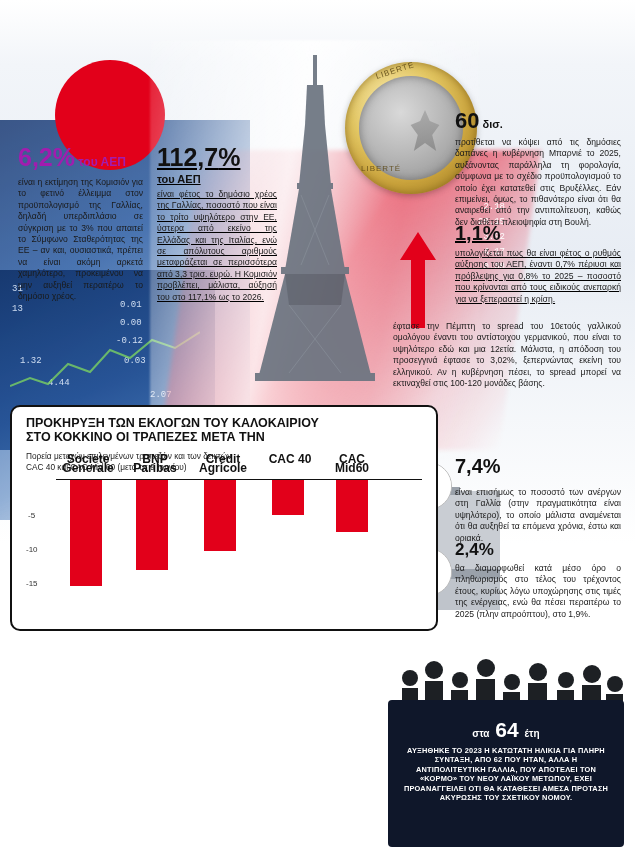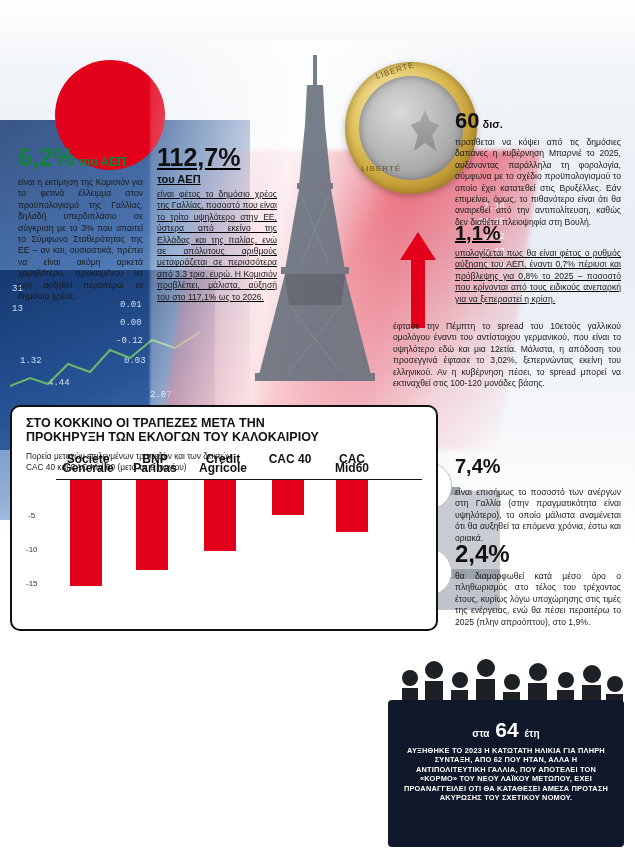--- a/index.html
+++ b/index.html
@@ -78,21 +78,21 @@
     background:linear-gradient(160deg,#12346b 0%, #1f4d92 60%, #3c6fb2 100%);
     opacity:.9;
   }
   .stockpanel .num{position:absolute;color:#d8e4f5;font-size:9px;font-family:"Liberation Mono", monospace;}
   .greenline{position:absolute;left:20px;top:330px;width:170px;height:60px;}
 
   .priceticks{position:absolute;left:395px;top:200px;width:110px;height:120px;color:#fff;font-size:9px;font-family:"Liberation Mono", monospace;line-height:15px;text-align:right;}
   .body{font-size:8.6px;line-height:11.4px;color:#1a1a1a;text-align:justify;}
 
   .b-62{position:absolute;left:18px;top:143px;width:125px;}
-  .b-62 .head{font-size:25px;font-weight:bold;color:#15803d;}
+  .b-62 .head{font-size:25px;font-weight:bold;color:#a21caf;}
   .b-62 .head .sm{font-size:12px;font-weight:bold;}
 
   .b-1127{position:absolute;left:157px;top:143px;width:120px;text-decoration:underline;}
   .b-1127 .head{font-size:25px;font-weight:bold;color:#111;}
   .b-1127 .sub{font-size:11px;font-weight:bold;color:#111;margin-top:1px;}
 
   .b-60{position:absolute;left:455px;top:108px;width:166px;}
   .b-60 .head{font-size:22px;font-weight:bold;color:#111;}
   .b-60 .head .sm{font-size:11px;font-weight:bold;}
 
@@ -100,21 +100,21 @@
   .b-11 .head{font-size:20px;font-weight:bold;color:#111;}
 
   .b-90{position:absolute;left:393px;top:318px;width:228px;}
   .b-90 .head{font-size:19px;font-weight:bold;color:#111;}
   .b-90 .head .sm{font-size:11px;font-weight:bold;}
 
   .b-74{position:absolute;left:455px;top:455px;width:166px;}
   .b-74 .head{font-size:20px;font-weight:bold;color:#111;}
 
   .b-24{position:absolute;left:455px;top:540px;width:166px;}
-  .b-24 .head{font-size:24px;font-weight:bold;color:#111;}
+  .b-24 .head{font-size:17px;font-weight:bold;color:#111;}
 
   
   .arrow{position:absolute;left:398px;top:232px;width:40px;height:96px;}
 
   
   .donut{position:absolute;width:46px;height:46px;border-radius:50%;background:#fff;border:1px solid #bbb;}
   .donut .seg{position:absolute;left:0;top:0;width:46px;height:46px;border-radius:50%;}
   .donut .hole{position:absolute;left:11px;top:11px;width:24px;height:24px;border-radius:50%;background:#fff;}
   .d1{left:404px;top:462px;}
   .d2{left:404px;top:548px;}
@@ -303,22 +303,22 @@
     <div class="seg" style="background:conic-gradient(#e2001a 0deg 9deg, #ffffff 9deg 360deg);"></div>
     <div class="hole"></div>
   </div>
   <div class="b-24">
     <div class="head">2,4%</div>
     <div class="body" style="margin-top:3px;">θα διαμορφωθεί κατά μέσο όρο ο πληθωρισμός στο τέλος του τρέχοντος έτους, κυρίως λόγω υποχώρησης στις τιμές της ενέργειας, ενώ θα πέσει περαιτέρω το 2025 (πλην απροόπτου), στο 1,9%.</div>
   </div>
 
   <div class="card">
     <div class="card-title">
+      <div>ΠΡΟΚΗΡΥΞΗ ΤΩΝ ΕΚΛΟΓΩΝ ΤΟΥ ΚΑΛΟΚΑΙΡΙΟΥ</div>
       <div>ΣΤΟ ΚΟΚΚΙΝΟ ΟΙ ΤΡΑΠΕΖΕΣ ΜΕΤΑ ΤΗΝ</div>
-      <div>ΠΡΟΚΗΡΥΞΗ ΤΩΝ ΕΚΛΟΓΩΝ ΤΟΥ ΚΑΛΟΚΑΙΡΙΟΥ</div>
     </div>
     <div class="card-sub">
       <div>Πορεία μετοχών επιλεγμένων τραπεζών και των δεικτών</div>
       <div>CAC 40 και CAC Mid 60 (μετά τις 9 Ιουνίου)</div>
     </div>
 
     <div class="chart">
 
       <span class="axis-label" style="left:2px;top:32px;">-5</span>
       <span class="axis-label" style="left:0px;top:66px;">-10</span>

